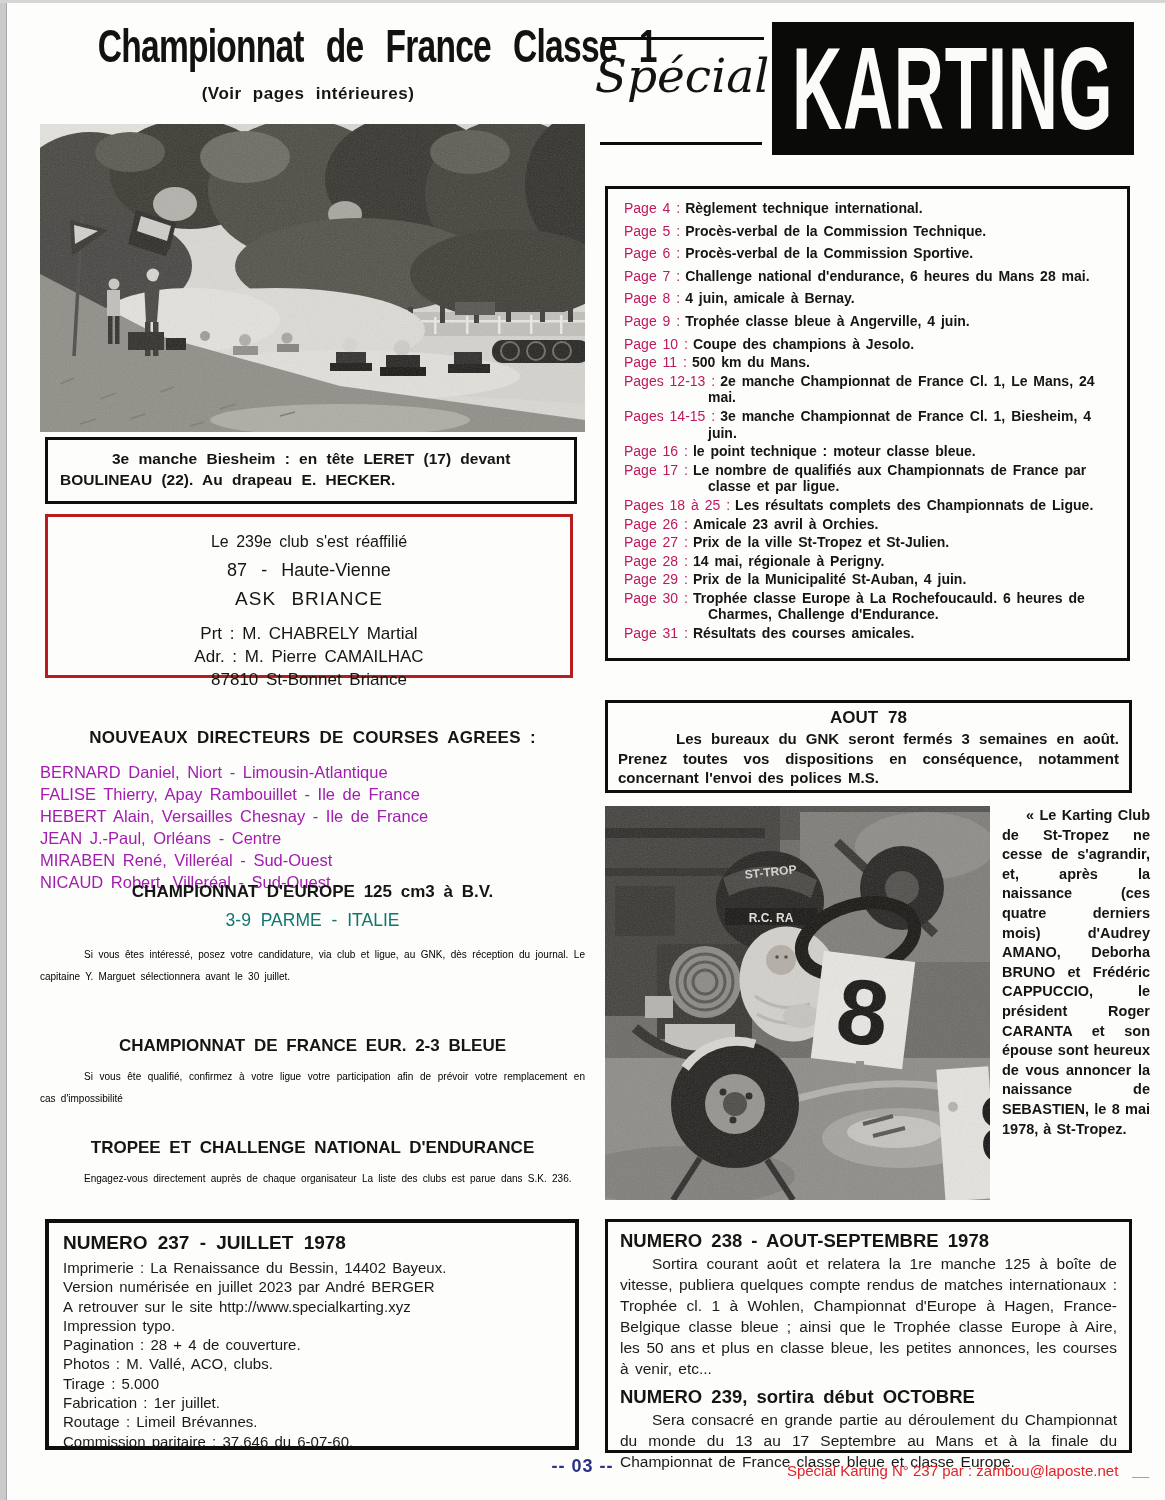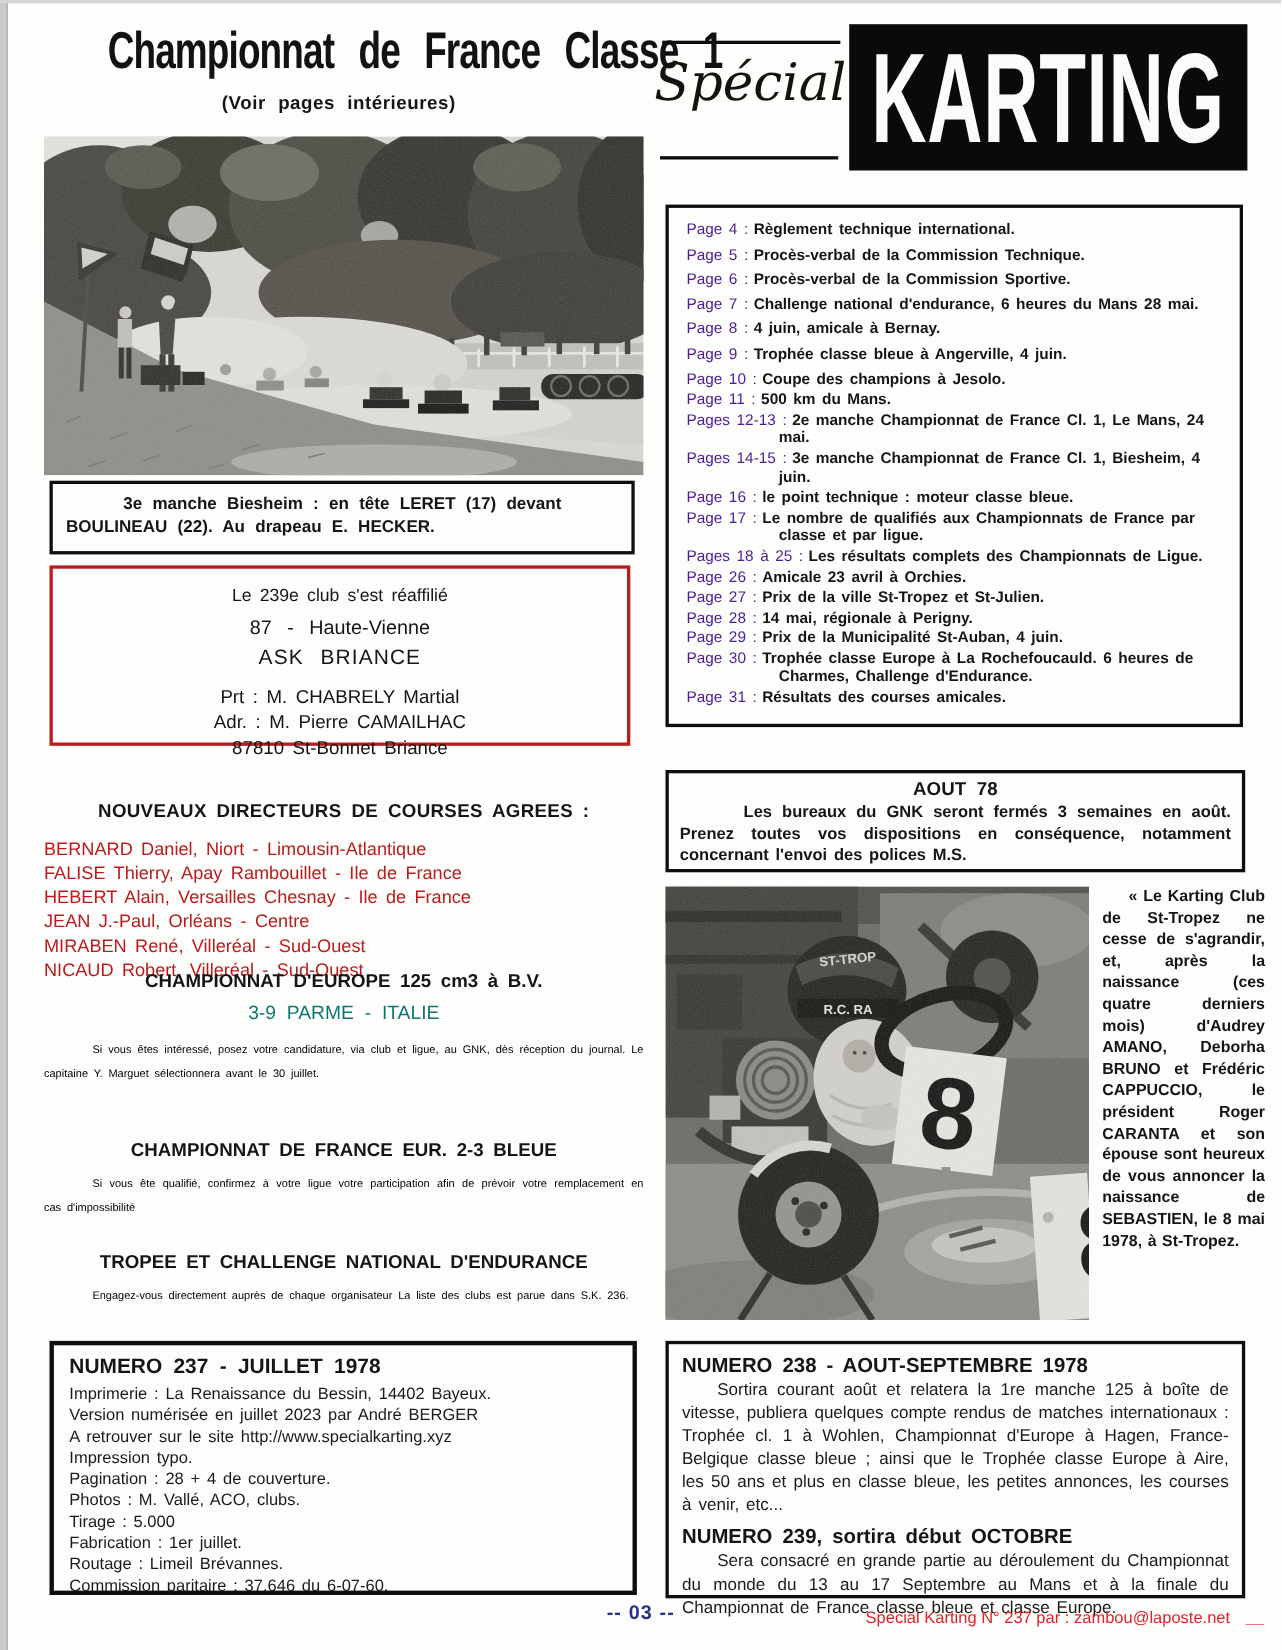--- a/index.html
+++ b/index.html
@@ -39,37 +39,37 @@
   .club-box{position:absolute;left:45px;top:514px;width:502px;height:134px;border:3px solid #b91c1c;
     text-align:center;padding:16px 10px 8px;}
   .club-intro{font-size:16px;margin-bottom:9px;word-spacing:3px;}
   .club-dept{font-size:18px;margin-bottom:7px;word-spacing:9px;}
   .club-name{font-size:19px;margin-bottom:13px;word-spacing:9px;letter-spacing:1px;}
   .club-line{font-size:17px;line-height:1.35;word-spacing:3px;}
 
   .directors{position:absolute;left:40px;top:700px;width:545px;}
   .directors-heading{text-align:center;font-weight:bold;font-size:17px;word-spacing:4px;letter-spacing:0.3px;margin-top:28px;}
   .dir-list{margin-top:13px;}
-  .dir-item{font-size:16.5px;line-height:22px;word-spacing:3px;color:#b91c1c;}
+  .dir-item{font-size:16.5px;line-height:22px;word-spacing:3px;color:#a21caf;}
 
   .sec-heading{position:absolute;left:40px;width:545px;text-align:center;font-weight:bold;font-size:17px;word-spacing:4px;}
   .sec-sub{position:absolute;left:40px;width:545px;text-align:center;font-size:17.5px;word-spacing:5px;color:#0f766e;}
   .sec-body{position:absolute;left:40px;width:545px;font-size:10px;line-height:22px;
     text-align:justify;text-indent:44px;word-spacing:2.5px;color:#000000;}
 
   .box237{position:absolute;left:45px;top:1219px;width:498px;height:204px;border:4px solid #0e0e0c;
     padding:9px 14px 10px;}
   .box237-heading{font-weight:bold;font-size:19px;word-spacing:5px;margin-bottom:4px;}
   .n237-line{font-size:15px;line-height:19.3px;word-spacing:2px;color:#1a1a18;}
 
   
   .toc-box{position:absolute;left:605px;top:186px;width:497px;height:450px;border:3px solid #0e0e0c;
     padding:11px 6px 8px 16px;}
   .toc-item{font-size:14px;line-height:16.6px;padding-left:84px;text-indent:-84px;word-spacing:2px;}
-  .toc-pfx{font-weight:normal;color:#4c1d95;}
+  .toc-pfx{font-weight:normal;color:#be185d;}
   .toc-txt{font-weight:bold;margin-left:5px;}
   .toc-list div.toc-item + div.toc-item{margin-top:2px;}
   .toc-list div.toc-item:nth-of-type(-n+6){margin-bottom:6px;}
 
   .aout-box{position:absolute;left:605px;top:700px;width:501px;height:74px;border:3px solid #0e0e0c;
     padding:5px 10px 8px;font-weight:bold;}
   .aout-heading{text-align:center;font-size:17px;word-spacing:5px;}
   .aout-body{font-size:15px;line-height:19.5px;text-indent:58px;text-align:justify;word-spacing:2px;margin-top:1px;}
 
   .st-note{position:absolute;left:1002px;top:806px;width:148px;font-weight:bold;font-size:14.5px;

